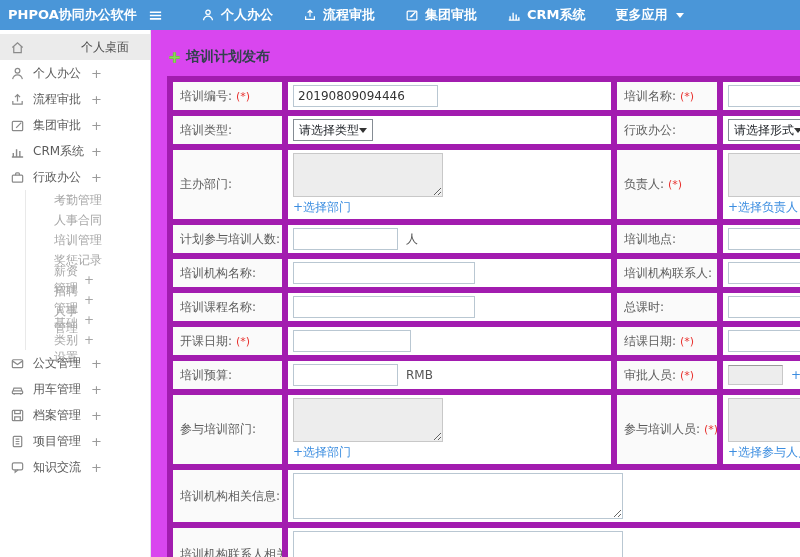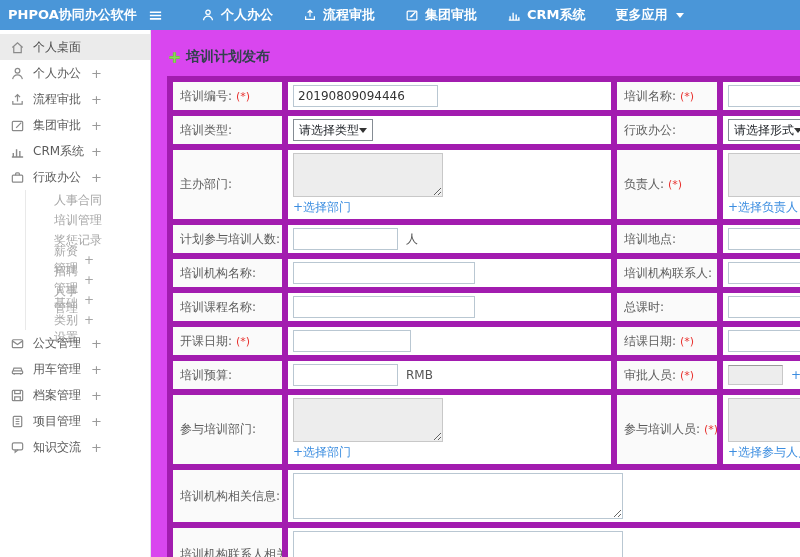--- a/index.html
+++ b/index.html
@@ -20,21 +20,21 @@
   
   .layout { display:flex; height:527px; }
   .sidebar { width:151px; flex:none; background:#fff; border-right:1px solid #e4e7ea; padding-top:4px; overflow:hidden; }
   .content { flex:1; background:#d946ef; padding:16px 0 0 16px; overflow:hidden; }
 
   
   .side-item { height:26px; display:flex; align-items:center; padding:0 10px; color:#5b5b5b; cursor:pointer; }
   .side-item .icon { display:inline-flex; color:#8a8a8a; flex:none; }
   .side-item .lab { margin-left:8px; white-space:nowrap; }
   .side-item .expand { margin-left:auto; margin-right:38px; color:#9a9a9a; font-size:13px; }
-  .side-item.active { background:#ebebeb; color:#4d4d4d; }
+  .side-item.active { background:#ebebeb; color:#4d4d4d;gap:48px; }
   .side-children { margin-left:25px; border-left:1px solid #e9e9e9; }
   .side-sub { height:20px; display:flex; align-items:center; padding-left:28px; color:#a6a6a6; cursor:pointer; }
   .side-sub .expand { margin-left:auto; margin-right:56px; color:#a6a6a6; font-size:12px; }
 
   
   .page-head { display:flex; align-items:center; gap:4px; height:22px; margin-bottom:8px; }
   .page-title { font-size:14px; font-weight:bold; color:#33414e; }
 
   table.form { border-collapse:collapse; table-layout:fixed; width:900px; background:#fff; }
   table.form td { border:6px solid #a21caf; vertical-align:middle; }
@@ -172,20 +172,23 @@
           <svg width="15" height="15" viewBox="0 0 16 16" fill="none" stroke="currentColor" stroke-width="1.3">
             <rect x="2.5" y="5.5" width="11" height="7.5" rx="1"></rect>
             <path d="M6 5.5V4a1 1 0 011-1h2a1 1 0 011 1v1.5"></path>
           </svg>
         </span>
       <span class="lab">行政办公</span>
       <span class="expand">+</span>
     </div>
     <div class="side-children">
       <div class="side-sub">
+        <span>考勤管理</span>
+      </div>
+      <div class="side-sub">
         <span>人事合同</span>
       </div>
       <div class="side-sub">
         <span>培训管理</span>
       </div>
       <div class="side-sub">
         <span>奖惩记录</span>
       </div>
       <div class="side-sub">
         <span>薪资管理</span>

